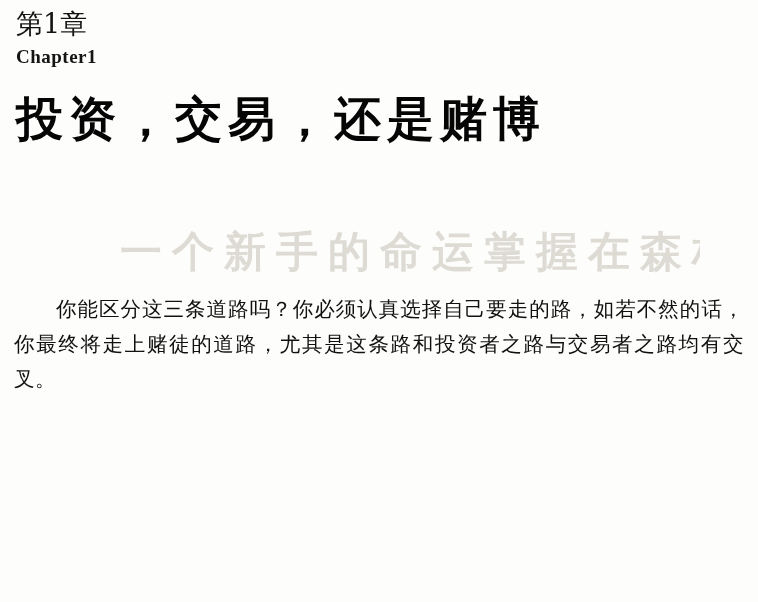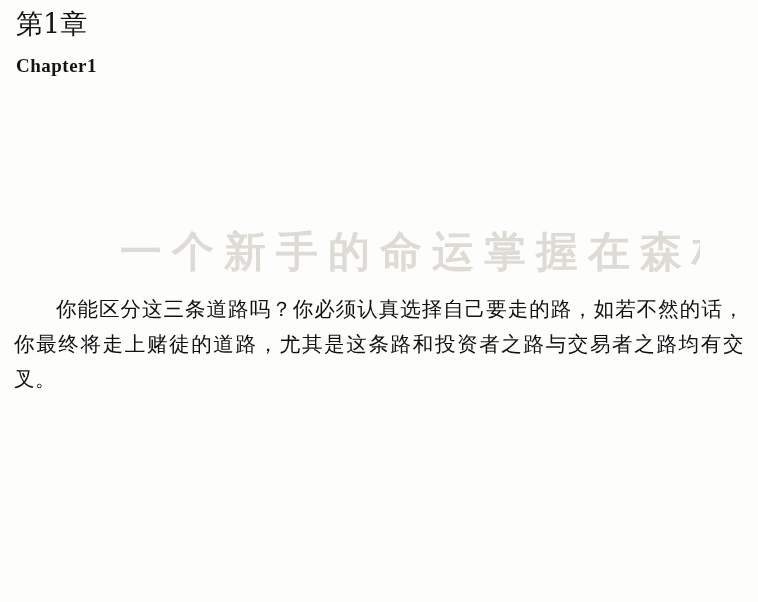--- a/index.html
+++ b/index.html
@@ -31,21 +31,21 @@
     font-size: 27px;
     line-height: 1.15;
     letter-spacing: 0px;
     font-family: "DejaVu Serif", "Liberation Serif", serif;
     color: #141414;
   }
   .chapter-en {
     font-size: 19px;
     font-weight: bold;
     line-height: 1.2;
-    margin-top: 16px;
+    margin-top: 7px;
     font-family: "Liberation Serif", "DejaVu Serif", serif;
     color: #141414;
     letter-spacing: 0.5px;
   }
   .title-main {
     position: absolute;
     left: 16px;
     top: 88px;
     font-size: 47px;
     font-weight: bold;
@@ -96,20 +96,21 @@
 </head>
 <body>
 
 <div class="page">
 
   <div class="chapter-block">
     <div class="chapter-cn">第1章</div>
     <div class="chapter-en">Chapter1</div>
   </div>
 
+  <div class="title-main">投资，交易，还是赌博</div>
 
   <div class="ghost-band">
     <div class="ghost-text">一个新手的命运掌握在森林脚下</div>
   </div>
 
   <div class="body-text">
     <p>你能区分这三条道路吗？你必须认真选择自己要走的路，如若不然的话，你最终将走上赌徒的道路，尤其是这条路和投资者之路与交易者之路均有交叉。</p>
   </div>
 
 </div>

